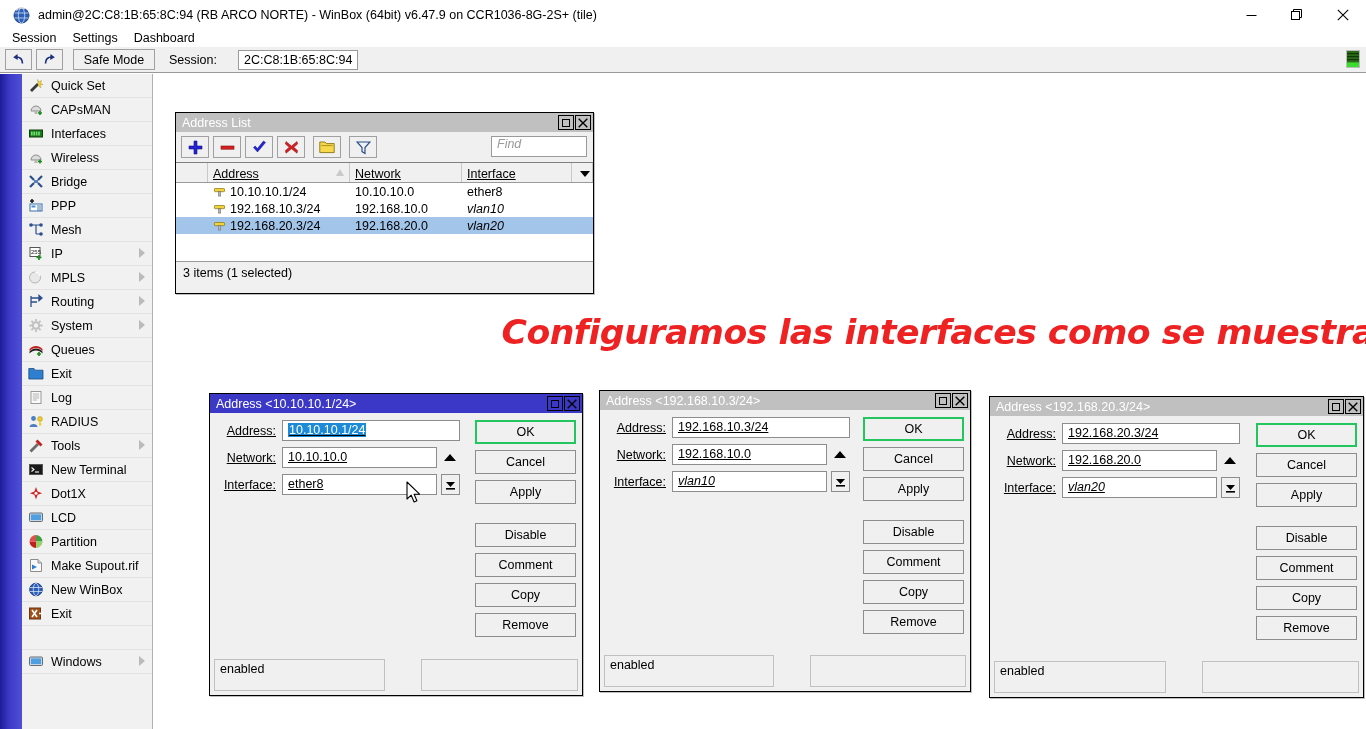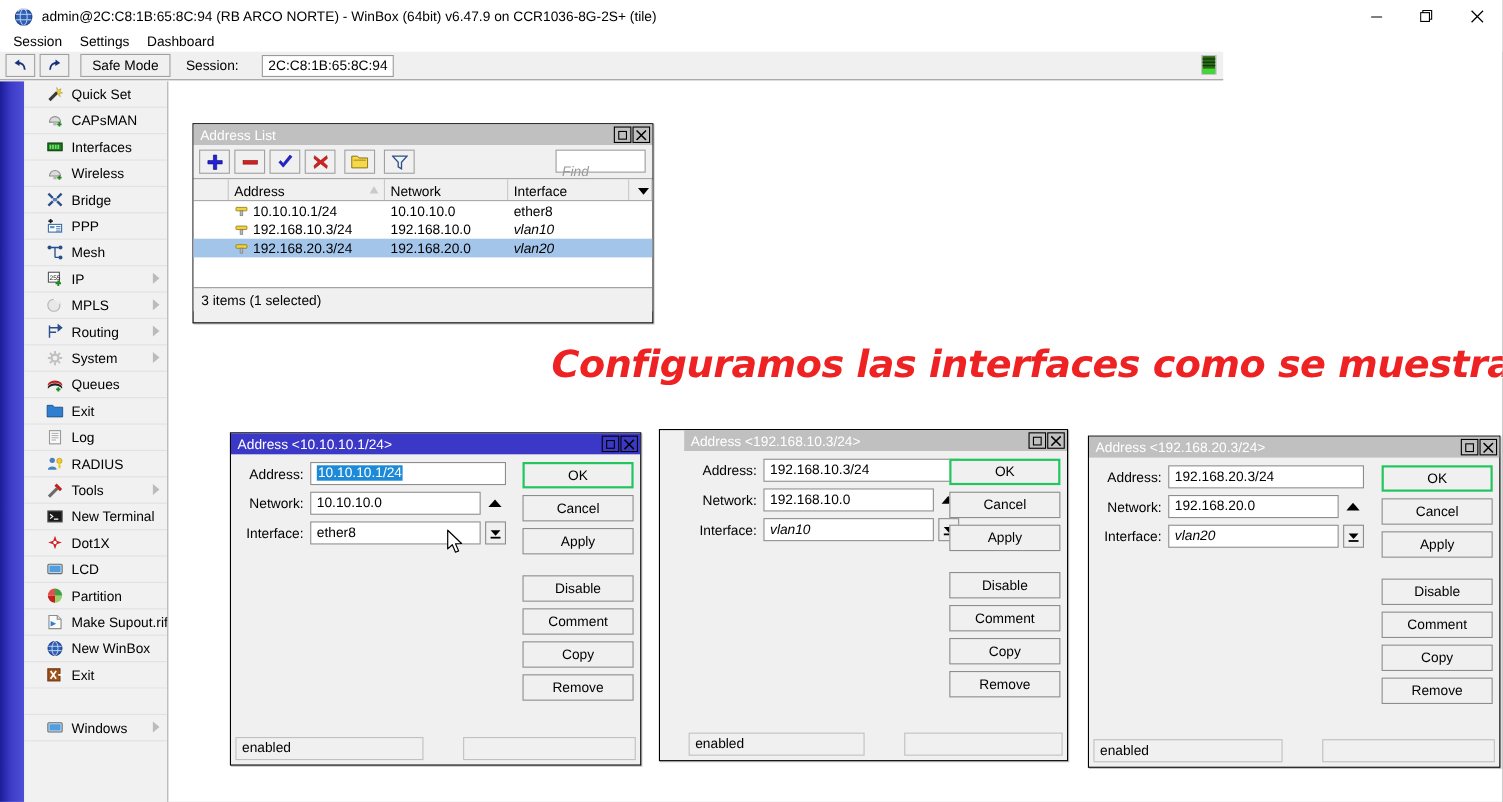--- a/index.html
+++ b/index.html
@@ -43,21 +43,21 @@
   .menubar {
     position: absolute; top: 30px; left: 0; width: 1366px; height: 17px;
     background: #ffffff; display: flex; align-items: center; padding-left: 4px;
   }
   .menu-item {
     font-size: 12.5px; color: #000; padding: 0 8px; line-height: 17px; cursor: default;
   }
 
   
   .toolbar {
-    position: absolute; top: 47px; left: 0; width: 1112px; height: 26px;
+    position: absolute; top: 47px; left: 0; width: 1366px; height: 26px;
     background: #f0f0f0;
     border-bottom: 1px solid #9a9a9a;
     display: flex; align-items: center; padding-left: 5px;
   }
   .tool-btn {
     width: 27px; height: 21px; margin-right: 4px;
     background: #f0f0f0; border: 1px solid #a0a0a0;
     display: flex; align-items: center; justify-content: center;
     cursor: default;
   }
@@ -99,21 +99,21 @@
     font-family: "Liberation Sans", sans-serif;
   }
   .sidebar-list {
     position: absolute; left: 22px; top: 0; width: 131px; height: 655px;
     background: #f1f1f1; border-right: 1px solid #b0b0b0;
     overflow: hidden;
   }
   .menu-row {
     height: 24px; display: flex; align-items: center;
     border-bottom: 1px solid #e2e2e2;
-    position: relative; cursor: default; padding-left: 19px;
+    position: relative; cursor: default; padding-left: 5px;
   }
   .menu-row.spacer { border-bottom: 1px solid #e2e2e2; background: #f1f1f1; }
   .mr-icon {
     width: 18px; height: 16px; margin-right: 6px;
     display: flex; align-items: center; justify-content: center;
     flex: 0 0 18px;
   }
   .mr-label { font-size: 12.5px; color: #000; white-space: nowrap; }
   .mr-arrow {
     position: absolute; right: 7px; top: 6px;
@@ -155,34 +155,34 @@
     background: #f0f0f0; position: relative;
   }
   .al-tb-btn {
     width: 28px; height: 22px; margin-right: 4px;
     background: #f0f0f0; border: 1px solid #a0a0a0;
     display: flex; align-items: center; justify-content: center; cursor: default;
   }
   .al-tb-btn.gap { margin-left: 4px; }
   .al-find {
     position: absolute; right: 6px; top: 4px;
-    width: 82px; height: 21px;
+    width: 96px; height: 21px;
     background: #fff; border: 1px solid #9a9a9a;
     font-size: 12.5px; color: #9a9a9a; font-style: italic;
-    padding: 12px 0 0 5px;
+    padding: 0 0 0 5px;
   }
   .al-table { border-top: 1px solid #808080; }
   .al-head {
     display: flex; height: 20px; background: #f0f0f0;
     border-bottom: 1px solid #9a9a9a;
   }
   .al-head .c {
     border-right: 1px solid #c8c8c8;
     font-size: 12.5px; color: #000; padding: 2px 0 0 5px;
-    display: flex; align-items: center; position: relative;
+    display: flex; align-items: center; position: relative; text-decoration: underline;
   }
   .col-sel { width: 32px; }
   .col-addr { width: 142px; }
   .col-net  { width: 112px; }
   .col-if   { width: 110px; }
   .col-end  { width: 21px; justify-content: center; }
   .sort-mark {
     position: absolute; right: 5px; top: 6px;
     width: 0; height: 0;
     border-bottom: 7px solid #c9c9c9;
@@ -196,21 +196,21 @@
   .al-row { display: flex; height: 17px; font-size: 12.5px; color: #000; }
   .al-row.sel { background: #a3c5ea; }
   .al-row .c { padding: 0 0 0 5px; display: flex; align-items: center; overflow: hidden; white-space: nowrap; }
   .al-row .c.it { font-style: italic; }
   .al-status {
     height: 22px; border-top: 1px solid #9a9a9a; background: #f0f0f0;
     font-size: 12.5px; color: #000; display: flex; align-items: center; padding-left: 7px;
   }
 
   
-  .dlg-body { padding: 7px 6px 0 6px; position: relative; height: calc(100% - 19px); }
+  .dlg-body { padding: 7px 6px 0 6px; position: relative; height: calc(100% - 19px); text-decoration: underline; }
   .fld-row { display: flex; align-items: center; margin-bottom: 6px; }
   .fld-lbl { width: 66px; text-align: right; font-size: 12.5px; color: #000; padding-right: 6px; }
   .fld-inp {
     height: 21px; background: #fff; border: 1px solid #8d8d8d;
     font-size: 12.5px; color: #000; padding: 2px 0 0 5px; overflow: hidden; white-space: nowrap;
   }
   .fld-inp .hl { background: #1c8ad6; color: #fff; padding: 0 1px; }
   .fld-inp.italic { font-style: italic; }
   .spin-up {
     width: 16px; margin-left: 5px; display: flex; align-items: center; justify-content: center;
@@ -225,21 +225,21 @@
   .wb-btn {
     width: 101px; height: 24px; margin-bottom: 6px;
     background: #f0f0f0; border: 1px solid #8d8d8d;
     display: flex; align-items: center; justify-content: center;
     font-size: 12.5px; color: #000; cursor: default;
   }
   .wb-btn.default { border: 2px solid #22c55e; }
   .wb-btn.sep { margin-top: 19px; }
 
   .dlg-status {
-    position: absolute; left: 4px; bottom: 4px; right: 4px; height: 21px;
+    position: absolute; left: 4px; bottom: 4px; right: 4px; height: 32px;
     display: flex;
     gap: 34px;
   }
   .dlg-status .s1 {
     flex: 0 0 47%; background: #f0f0f0; border: 1px solid #c0c0c0;
     font-size: 12.5px; color: #000; padding: 2px 0 0 5px;
   }
   .dlg-status .s2 { flex: 1; background: #f0f0f0; border: 1px solid #c0c0c0; margin-left: 2px; }
 
   
@@ -742,21 +742,21 @@
             <div class="wb-btn">Comment</div>
             <div class="wb-btn">Copy</div>
             <div class="wb-btn">Remove</div>
           </div>
           <div class="dlg-status">
             <span class="s1">enabled</span>
             <span class="s2"></span>
           </div>
         </div>
       </div>
-      <div class="wb-win" style="left: 599px; top: 390px; width: 372px; height: 302px; padding-left: 22px;">
+      <div class="wb-win" style="left: 599px; top: 390px; width: 372px; height: 302px;">
         <div class="wb-title inactive">
           <span class="t">Address &lt;192.168.10.3/24&gt;</span>
           <span class="wb-ctrls">
             <span class="wb-ctrl">
               <span class="sq"></span>
             </span>
             <span class="wb-ctrl">
               <svg width="10" height="10" viewBox="0 0 10 10">
                 <path d="M0.7 0.7 L9.3 9.3 M9.3 0.7 L0.7 9.3" stroke="#000" stroke-width="1.4"></path>
               </svg>

